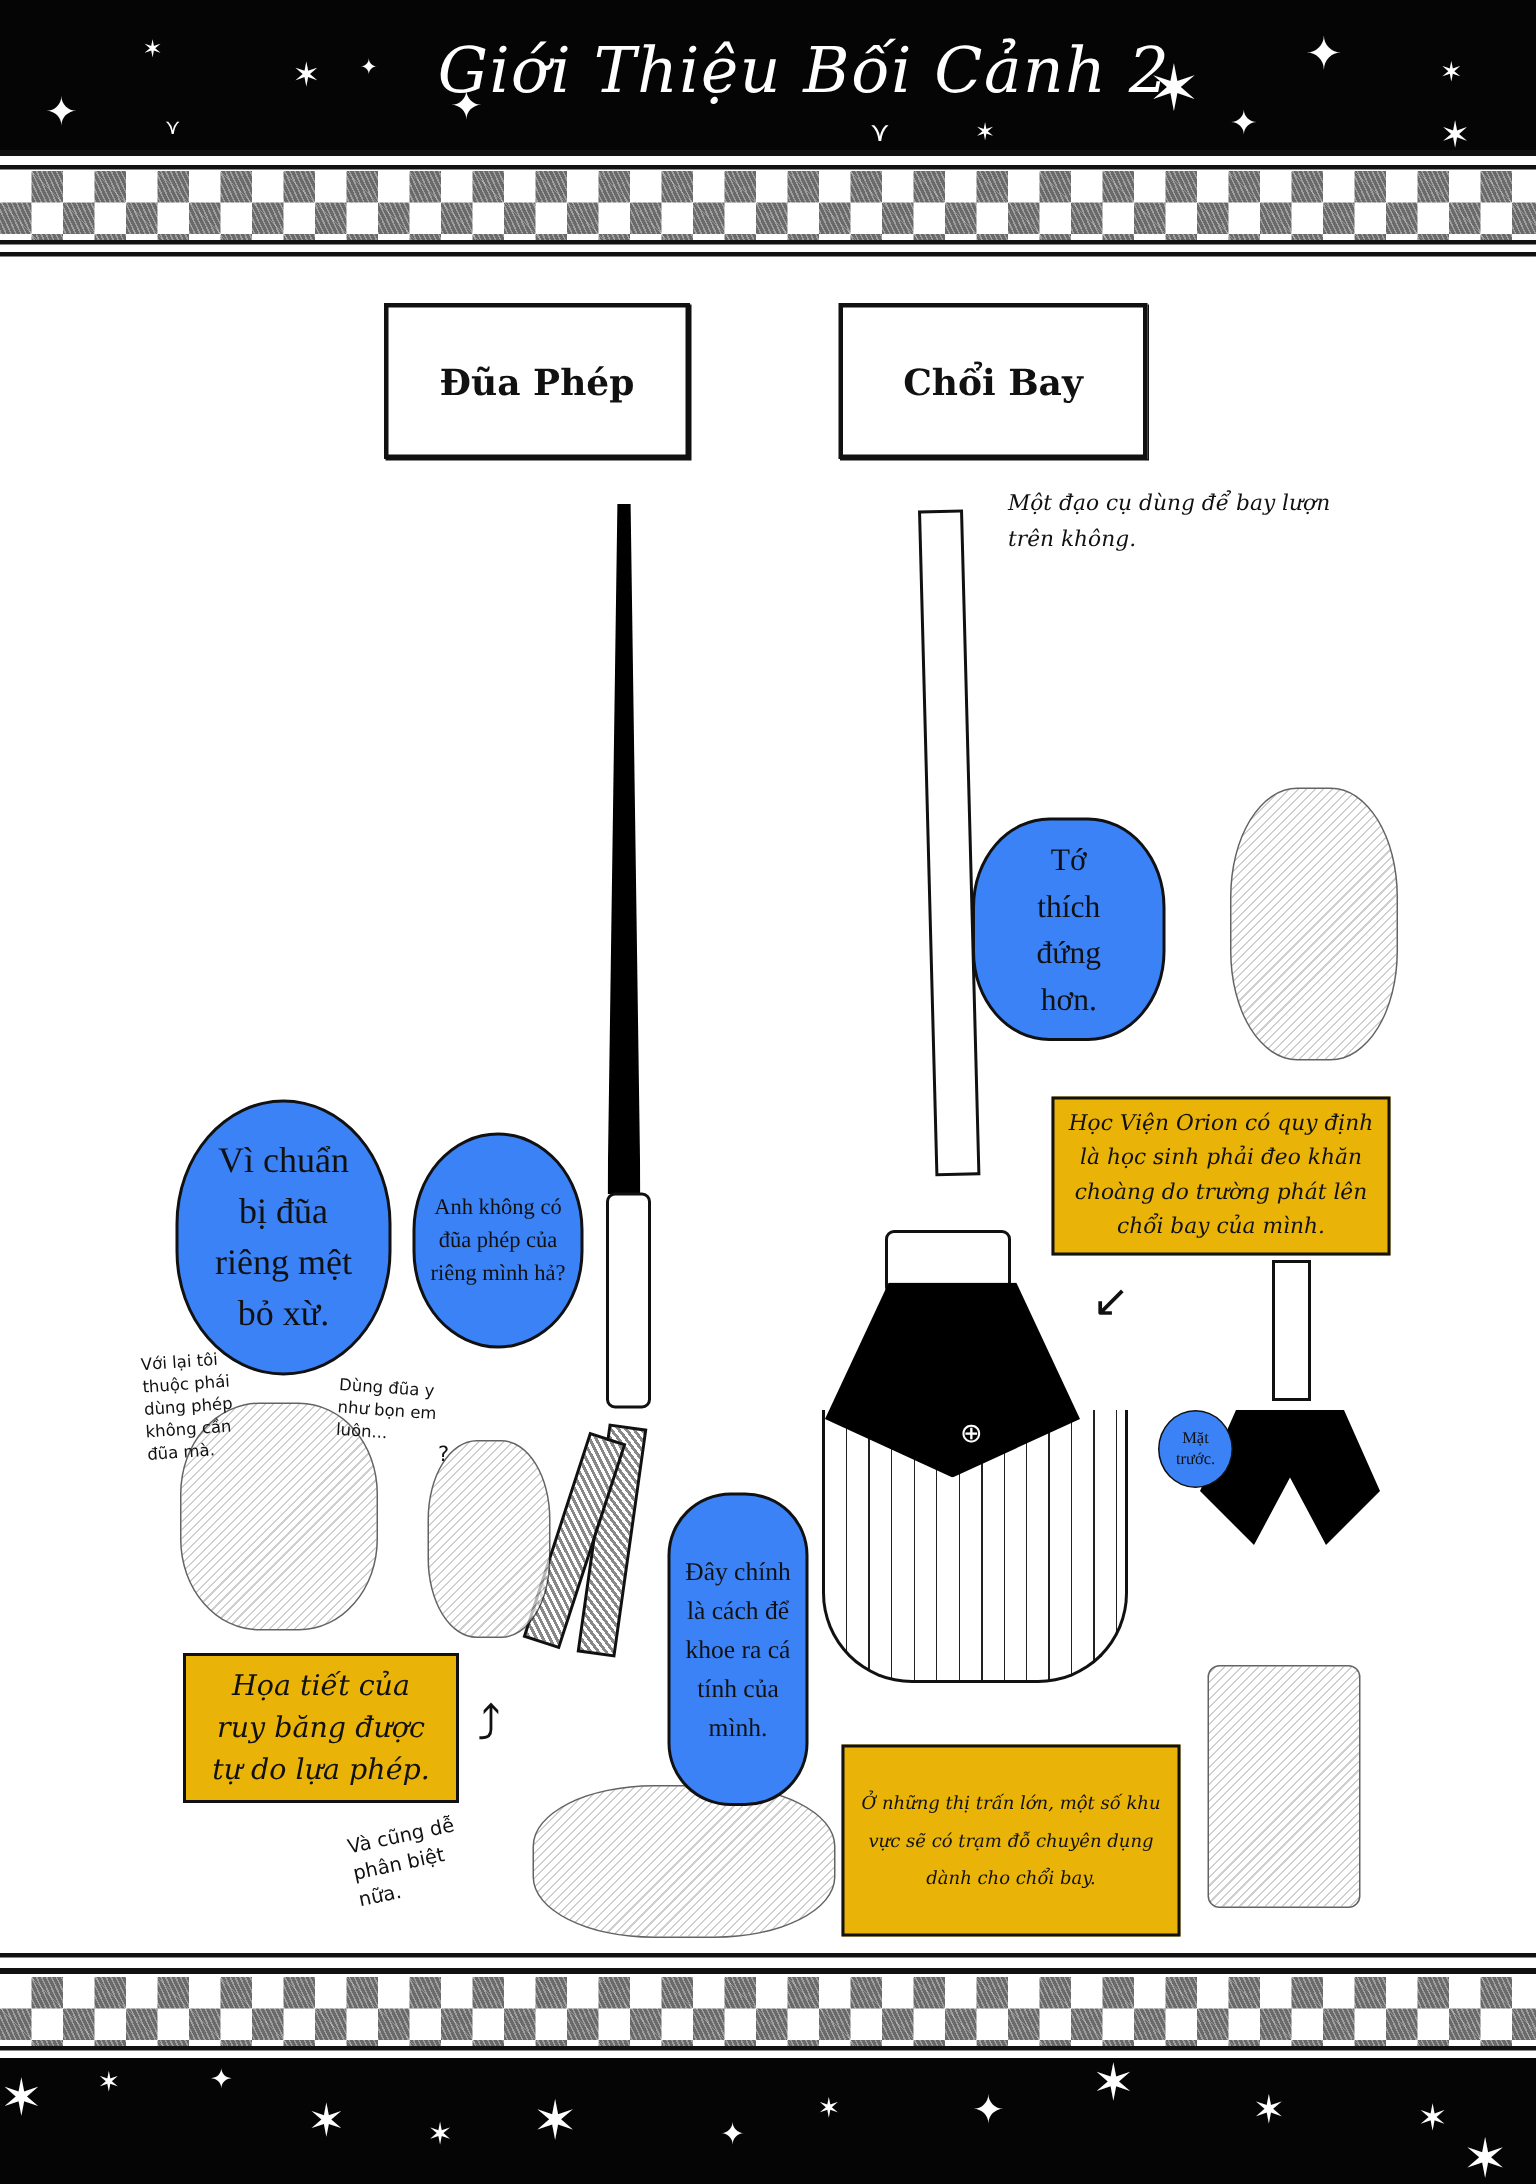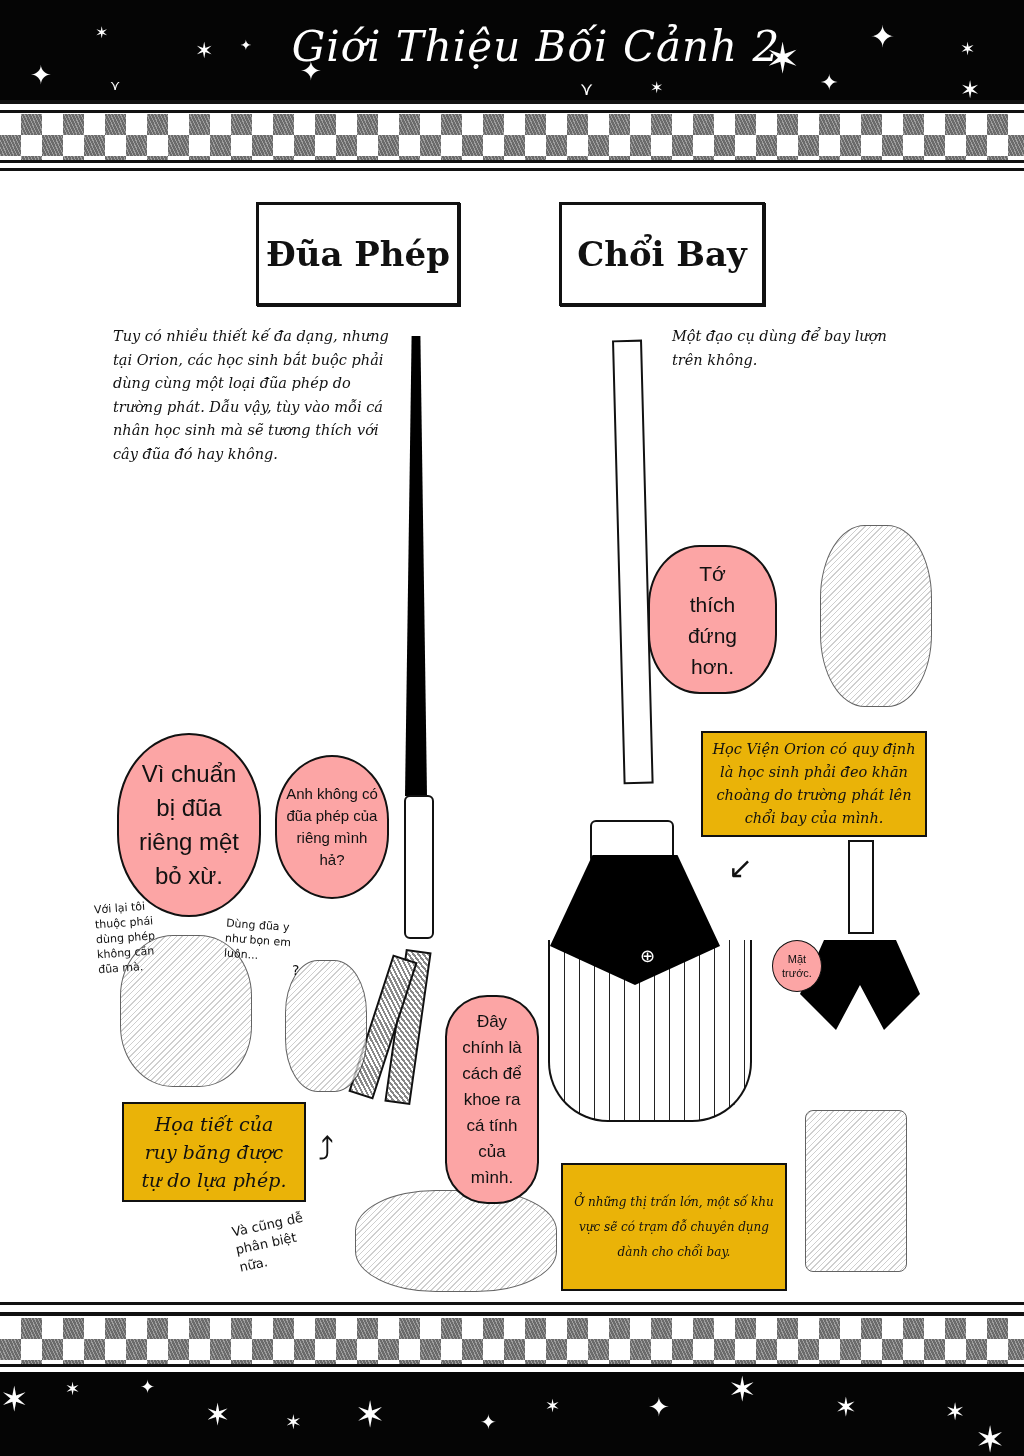--- a/index.html
+++ b/index.html
@@ -19,28 +19,28 @@
      background-color:#fff;
      background-image:
        repeating-linear-gradient(65deg, rgba(0,0,0,0) 0 2px, rgba(255,255,255,0.35) 2px 3px),
        linear-gradient(45deg, #6a6a6a 25%, transparent 25%, transparent 75%, #6a6a6a 75%),
        linear-gradient(45deg, #6a6a6a 25%, transparent 25%, transparent 75%, #6a6a6a 75%);
      background-size: auto, 42px 42px, 42px 42px;
      background-position: 0 0, 0 0, 21px 21px; }
 
   
   .title-box { position:absolute; border:3px solid #111; background:#fff; display:flex; align-items:center; justify-content:center;
-               font-family:"DejaVu Serif", serif; font-weight:bold; font-size:34px; box-shadow:1px 1px 0 #111; }
+               font-family:"DejaVu Serif", serif; font-weight:bold; font-size:24px; box-shadow:1px 1px 0 #111; }
 
   .body-text { position:absolute; font-family:"DejaVu Serif", serif; font-style:italic; font-size:14.5px; line-height:23.5px; }
   .body-text p { margin:0 0 23.5px 0; }
 
   
-  .bubble { position:absolute; border:2.5px solid #111; background:#fca5a5; display:flex; align-items:center; justify-content:center; text-align:center;
-            font-family:Liberation Sans, sans-serif; color:#111; }
+  .bubble { position:absolute; border:2.5px solid #111; background:#3b82f6; display:flex; align-items:center; justify-content:center; text-align:center;
+            font-family:Liberation Serif, serif; color:#111; }
   .bubble span { display:block; }
   .caption-box { position:absolute; border:2.5px solid #111; background:#eab308; display:flex; align-items:center; justify-content:center; text-align:center;
                  font-family:"DejaVu Serif", serif; font-style:italic; }
   .scribble { position:absolute; font-family:"DejaVu Sans", sans-serif; font-size:12px; line-height:17px; color:#111; }
 
   
   .wand-shaft { position:absolute; left:405px; top:336px; width:22px; height:460px; background:#000;
                 clip-path:polygon(30% 0, 70% 0, 100% 100%, 0 100%); }
   .wand-grip { position:absolute; left:404px; top:795px; width:26px; height:140px; border:2px solid #111; border-radius:6px; background:#fff; }
   .ribbon { position:absolute; width:22px; height:150px; border:2px solid #111;
@@ -83,21 +83,20 @@
 <div class="rule" style="top:168px;height:3px;"></div>
 
 <div class="title-box" style="left:256px;top:202px;width:198px;height:98px;">
   <span>Đũa Phép</span>
 </div>
 <div class="title-box" style="left:559px;top:202px;width:200px;height:98px;">
   <span>Chổi Bay</span>
 </div>
 
 <div class="body-text" style="left:113px;top:325px;width:285px;">
-  <p>Tuy có nhiều thiết kế đa dạng, nhưng tại Orion, các học sinh bắt buộc phải dùng cùng một loại đũa phép do trường phát. Dẫu vậy, tùy vào mỗi cá nhân học sinh mà sẽ tương thích với cây đũa đó hay không.</p>
 </div>
 
 <div class="body-text" style="left:672px;top:325px;width:250px;">
   <p>Một đạo cụ dùng để bay lượn trên không.</p>
 </div>
 
 <div class="wand-shaft"></div>
 <div class="wand-grip"></div>
 <div class="ribbon" style="left:395px;top:950px;transform:rotate(8deg);"></div>
 <div class="ribbon" style="left:370px;top:955px;transform:rotate(18deg);height:140px;"></div>

